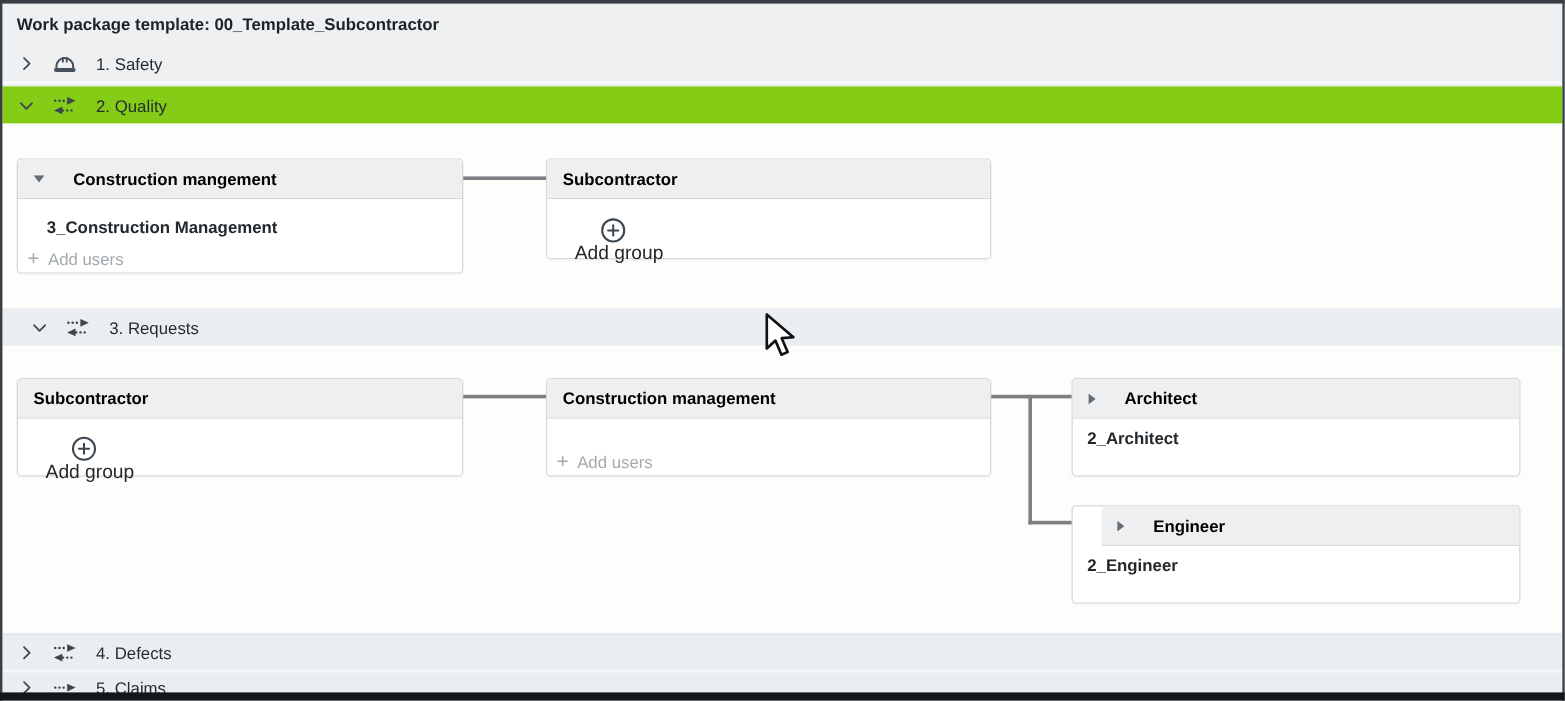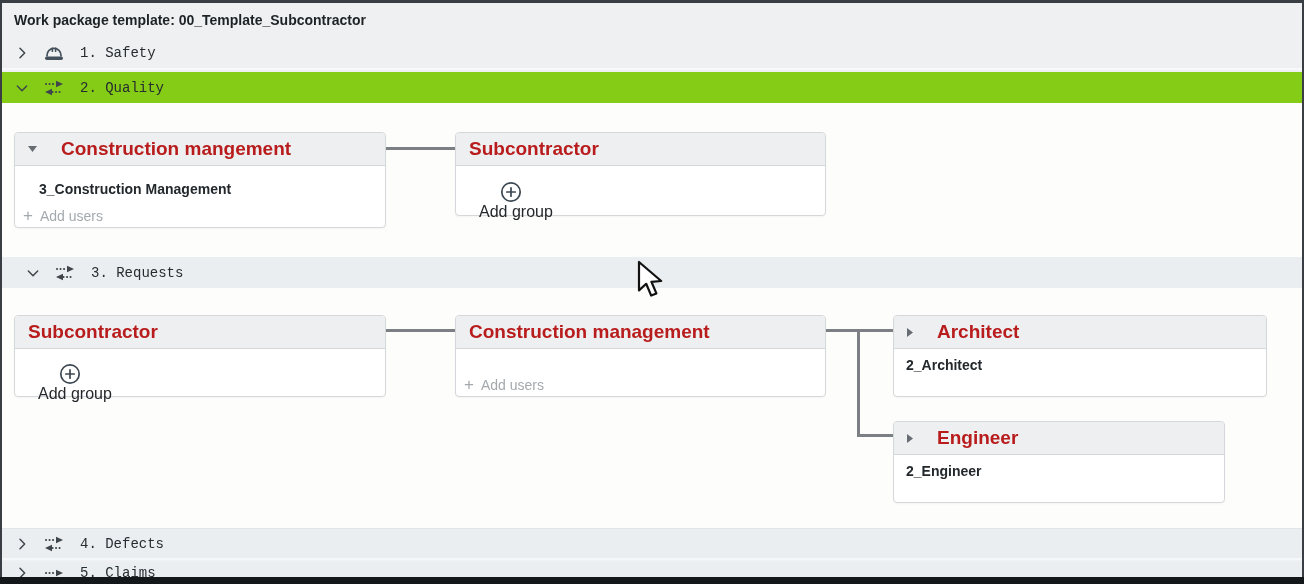--- a/index.html
+++ b/index.html
@@ -20,33 +20,33 @@
 
   .row { position:absolute; left:2px; right:2px; display:flex; align-items:center; }
   .row-safety   { top:37px;  height:33px; background:#eef0f2; border-bottom:2px solid #f8f9fa; }
   .row-quality  { top:72px;  height:31px; background:#84cc16; }
   .row-requests { top:257px; height:31px; background:#ebeef0;padding-left:11px; }
   .row-defects  { top:528px; height:32px; background:#ebeef0; border-top:1px solid #e2e5e7; border-bottom:2px solid #f6f7f8; }
   .row-claims   { top:562px; height:22px; background:#ebeef0; }
 
   .chev { position:relative; width:16px; height:16px; margin-left:12px; flex:none; }
   .row-icon { width:24px; height:22px; margin-left:12px; flex:none; }
-  .row-label { margin-left:14px; font-size:14px; color:#272c30;font-family:Liberation Mono, monospace; }
+  .row-label { margin-left:14px; font-size:14px; color:#272c30; }
 
   
   .panel { position:absolute; left:2px; right:2px; background:#fdfdfb; }
   .panel-quality  { top:103px; height:154px; }
   .panel-requests { top:288px; height:240px; }
 
   
   .card { position:absolute; background:#ffffff; border:1px solid #d5d8db; border-radius:4px;
           box-shadow:0 1px 2px rgba(0,0,0,0.04); }
   .card-header { height:33px; background:#edeff1; border-bottom:1px solid #d5d8db;
                  border-radius:4px 4px 0 0; display:flex; align-items:center; padding:0 13px; }
-  .card-title { font-size:19px; font-weight:bold; color:#b91c1c; }
+  .card-title { font-size:14px; font-weight:bold; color:#000000; }
   .caret { flex:none; margin-right:24px; display:flex; align-items:center; }
   .group-name { position:absolute; font-size:14px; font-weight:bold; color:#23282c; }
   .add-users { position:absolute; display:flex; align-items:center; font-size:14px; color:#a3a9ad; }
   .add-users .plus { font-size:17px; margin-right:7px; color:#a3a9ad; line-height:1; }
   .add-group { position:absolute; display:flex; align-items:center;flex-direction:column; }
   .add-group .lbl { font-size:16px; color:#25282b; margin-left:9px; }
 
   
   .conn { position:absolute; background:#7c8084; }
 
@@ -174,21 +174,21 @@
       <span class="caret">
         <svg width="6" height="9" viewBox="0 0 6 9">
             <polygon points="0,0 6,4.5 0,9" fill="#666c71"></polygon>
           </svg>
       </span>
       <span class="card-title">Architect</span>
     </div>
     <div class="group-name" style="left:12px; top:41px;">2_Architect</div>
   </div>
 
-  <div class="card" style="left:893px; top:421px; width:332px; height:82px;">
+  <div class="card" style="left:893px; top:421px; width:374px; height:82px;padding-left:24px;">
     <div class="card-header">
       <span class="caret">
         <svg width="6" height="9" viewBox="0 0 6 9">
             <polygon points="0,0 6,4.5 0,9" fill="#666c71"></polygon>
           </svg>
       </span>
       <span class="card-title">Engineer</span>
     </div>
     <div class="group-name" style="left:12px; top:41px;">2_Engineer</div>
   </div>

